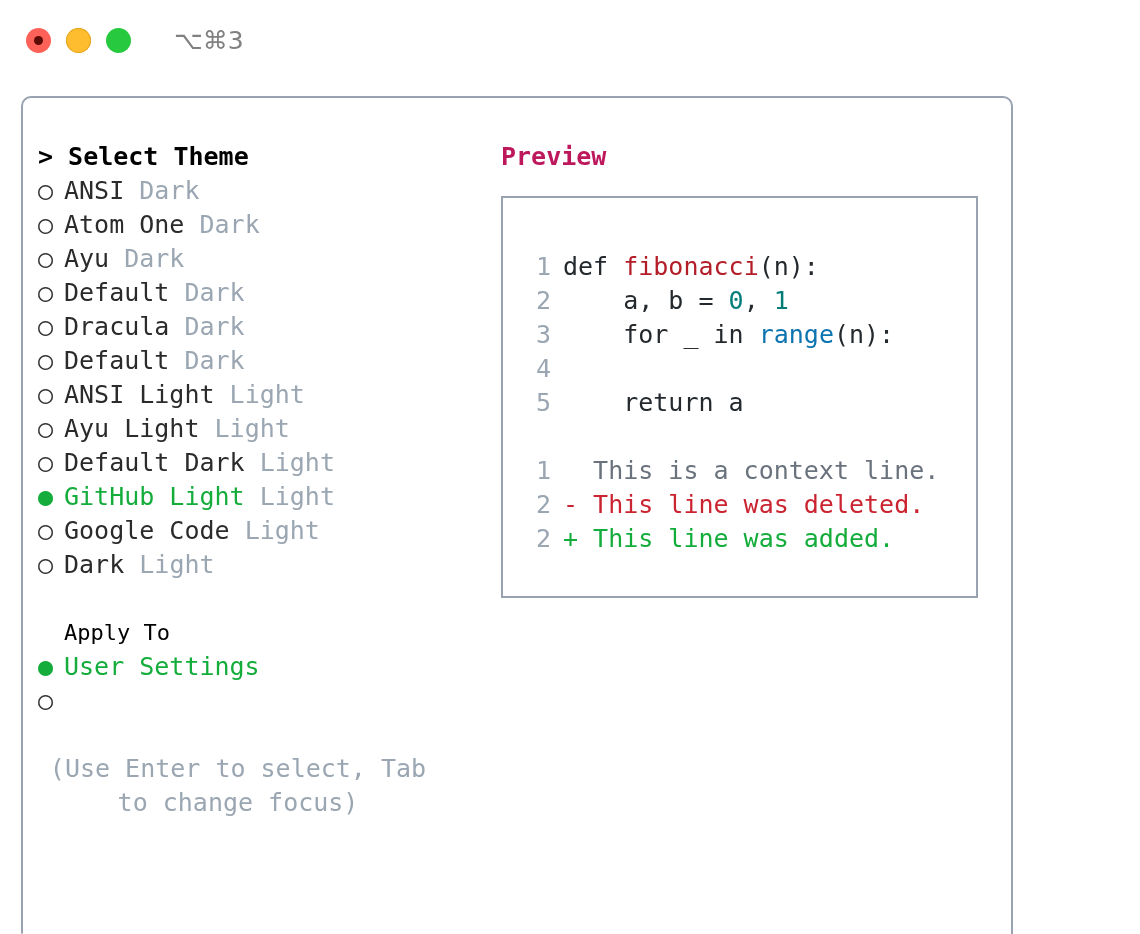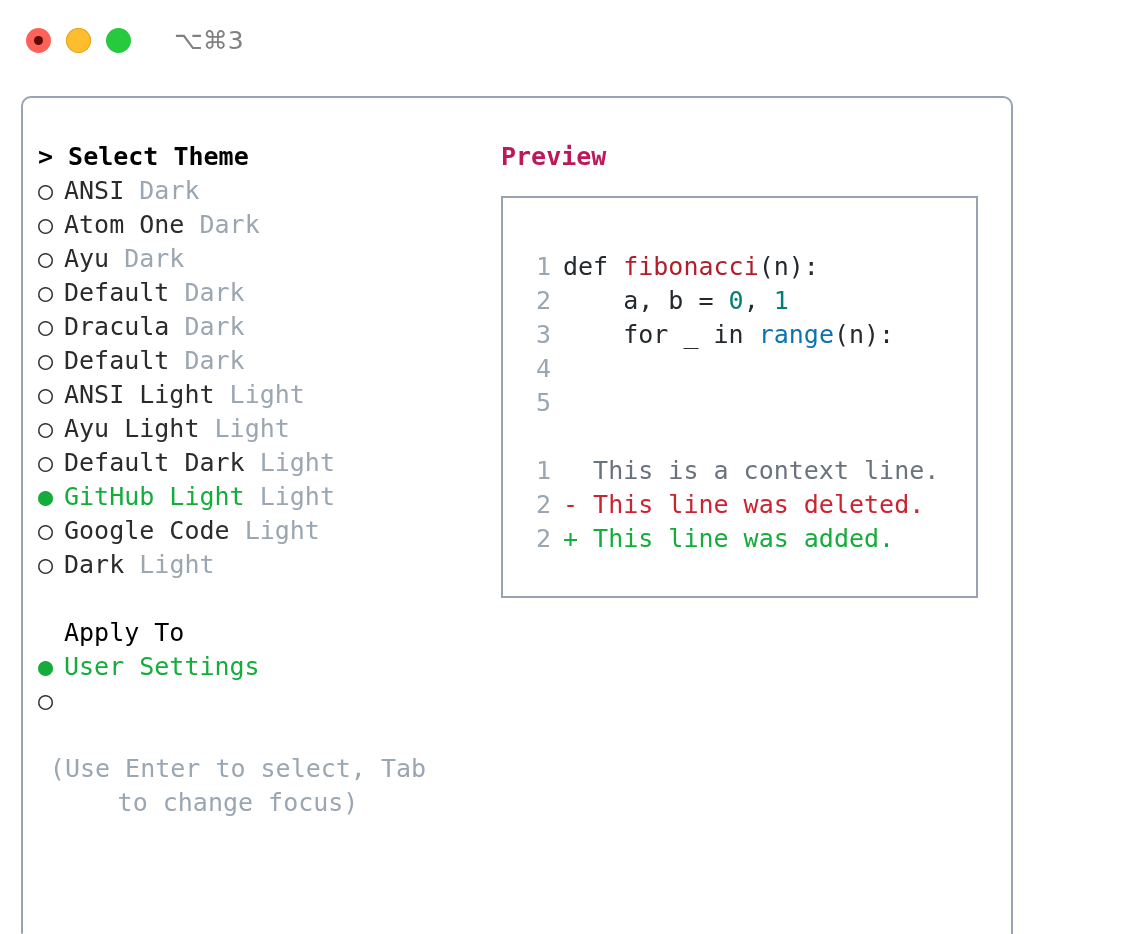--- a/index.html
+++ b/index.html
@@ -102,21 +102,21 @@
     flex: none;
     color: #333333;
   }
   .marker.selected { color: #14ad3c; }
   .row .label { color: #2b2b2b; text-align: center; }
   .row.selected .label { color: #14ad3c; }
   .variant { color: #9aa6b2; }
   .spacer-row { height: 34px; }
 
   .apply-title {
-    font-size: 25px;
+    font-size: 22px;
     color: #000000;
     line-height: 34px;
     padding-left: 26px;
     white-space: pre;
   }
 
   .hint {
     margin-top: 34px;
     font-size: 25px;
     line-height: 34px;
@@ -209,21 +209,21 @@
       </div>
 
       <div class="right-col">
         <div class="preview-title">Preview</div>
         <div class="code-box">
           <div id="code-lines">
               <div class="code-line"><span class="lineno">1</span><span class="code-text">def </span><span class="code-text tok-fn">fibonacci</span><span class="code-text">(n):</span></div>
               <div class="code-line"><span class="lineno">2</span><span class="code-text">    a, b = </span><span class="code-text tok-num">0</span><span class="code-text">, </span><span class="code-text tok-num">1</span></div>
               <div class="code-line"><span class="lineno">3</span><span class="code-text">    for _ in </span><span class="code-text tok-builtin">range</span><span class="code-text">(n):</span></div>
               <div class="code-line"><span class="lineno">4</span></div>
-              <div class="code-line"><span class="lineno">5</span></div>
+              <div class="code-line"><span class="lineno">5</span><span class="code-text">    return a</span></div>
             </div>
           <div class="diff-gap"></div>
           <div id="diff-lines">
               <div class="code-line diff-context"><span class="lineno">1</span><span class="code-text">  This is a context line.</span></div>
               <div class="code-line diff-del"><span class="lineno">2</span><span class="code-text">- This line was deleted.</span></div>
               <div class="code-line diff-add"><span class="lineno">2</span><span class="code-text">+ This line was added.</span></div>
             </div>
         </div>
       </div>
 

